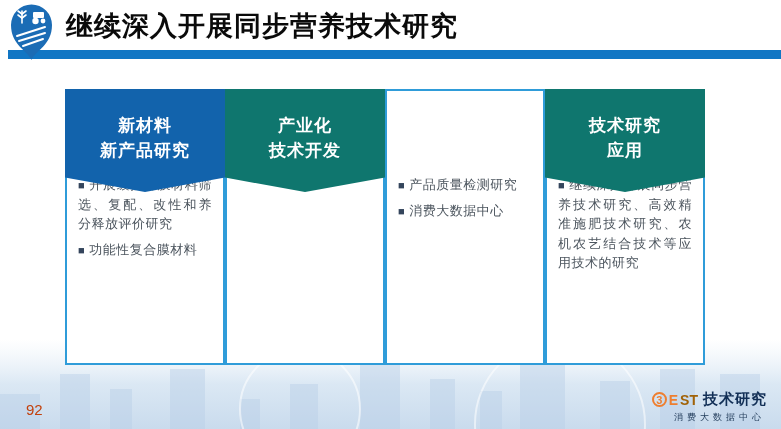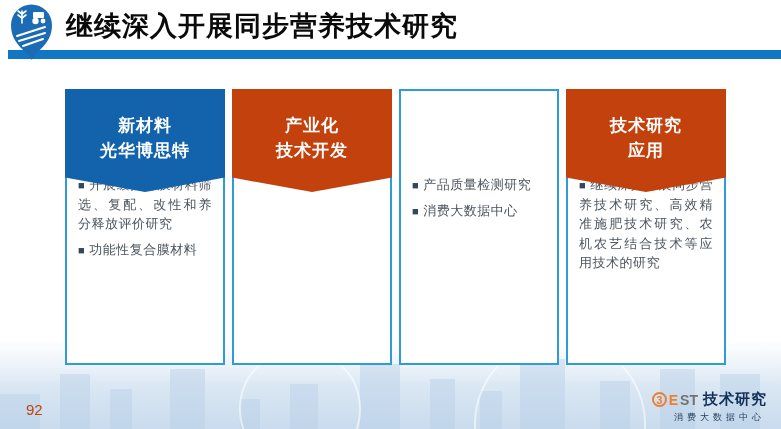--- a/index.html
+++ b/index.html
@@ -9,38 +9,38 @@
   
   .pin-logo{position:absolute;left:9px;top:3px;width:45px;height:58px;z-index:3;}
   .page-title{position:absolute;left:66px;top:8px;font-size:27px;font-weight:900;color:#0a0a0a;letter-spacing:1px;white-space:nowrap;z-index:2;}
   .title-bar{position:absolute;left:8px;right:0;top:50px;height:9px;background:#1176c4;z-index:1;}
 
   
   .skyline{position:absolute;left:0;bottom:0;width:781px;height:90px;z-index:0;}
   .page-number{position:absolute;left:26px;top:401px;font-size:15px;color:#c2410c;z-index:3;}
 
   
-  .cards{position:absolute;left:65px;top:89px;display:flex;gap:7px;z-index:2;}
+  .cards{position:absolute;left:65px;top:89px;display:flex;z-index:2;}
   .card{position:relative;width:160px;height:276px;background:#ffffff;border:2px solid #2f9cd9;box-sizing:border-box;}
   .card-header{position:absolute;top:-2px;left:-2px;right:-2px;height:103px;
     clip-path:polygon(0 0,100% 0,100% 86%,50% 100%,0 86%);
     color:#ffffff;text-align:center;padding-top:25px;box-sizing:border-box;}
   .card-header.dark{background:#1263ac;}
-  .card-header.light{background:#c2410c;}
+  .card-header.light{background:#0f766e;}
   .card-title-line{font-size:17px;font-weight:bold;line-height:1.45;letter-spacing:1px;}
   .card-body{margin-top:84px;padding:0 11px;color:#4c555e;font-size:13px;line-height:1.5;letter-spacing:0.5px;text-align:justify;}
   .bullet{margin:0 0 6px 0;}
   .sq{color:#34455c;font-size:11px;margin-right:4px;}
 
   
   .best-logo{position:absolute;right:14px;top:390px;text-align:right;z-index:3;}
   .logo-line1{display:flex;align-items:center;justify-content:flex-end;gap:2px;}
   .logo-b{display:inline-flex;align-items:center;justify-content:center;width:15px;height:15px;border:2px solid #ee7e2f;border-radius:50%;color:#ee7e2f;font-size:11px;font-weight:bold;box-sizing:border-box;}
   .logo-e{color:#ee7e2f;font-size:14px;font-weight:bold;}
-  .logo-st{color:#737373;font-size:14px;font-weight:bold;margin-right:3px;}
+  .logo-st{color:#a16207;font-size:14px;font-weight:bold;margin-right:3px;}
   .logo-cn{color:#122f56;font-size:15px;font-weight:bold;letter-spacing:1px;}
   .logo-line2{color:#27415f;font-size:9px;letter-spacing:4px;margin-top:2px;padding-right:2px;}
 </style>
 </head>
 <body>
 
 <div class="slide">
 
   <svg class="pin-logo" viewBox="0 0 45 58">
     <path d="M22.5 57 C19 48 2 42 2 22 A20.5 20.5 0 1 1 43 22 C43 42 26 48 22.5 57 Z" fill="#1b6cb5"></path>
@@ -94,21 +94,21 @@
       <circle cx="300" cy="70" r="60"></circle>
       <circle cx="560" cy="85" r="85"></circle>
     </g>
   </svg>
 
   <div class="cards">
 
     <div class="card">
       <div class="card-header dark">
         <div class="card-title-line">新材料</div>
-        <div class="card-title-line">光华博思特</div>
+        <div class="card-title-line">新产品研究</div>
       </div>
       <div class="card-body">
         <p class="bullet"><span class="sq">■</span><span>开展缓控释膜材料筛选、复配、改性和养分释放评价研究</span></p>
         <p class="bullet"><span class="sq">■</span><span>功能性复合膜材料</span></p>
       </div>
     </div>
 
     <div class="card">
       <div class="card-header light">
         <div class="card-title-line">产业化</div>

